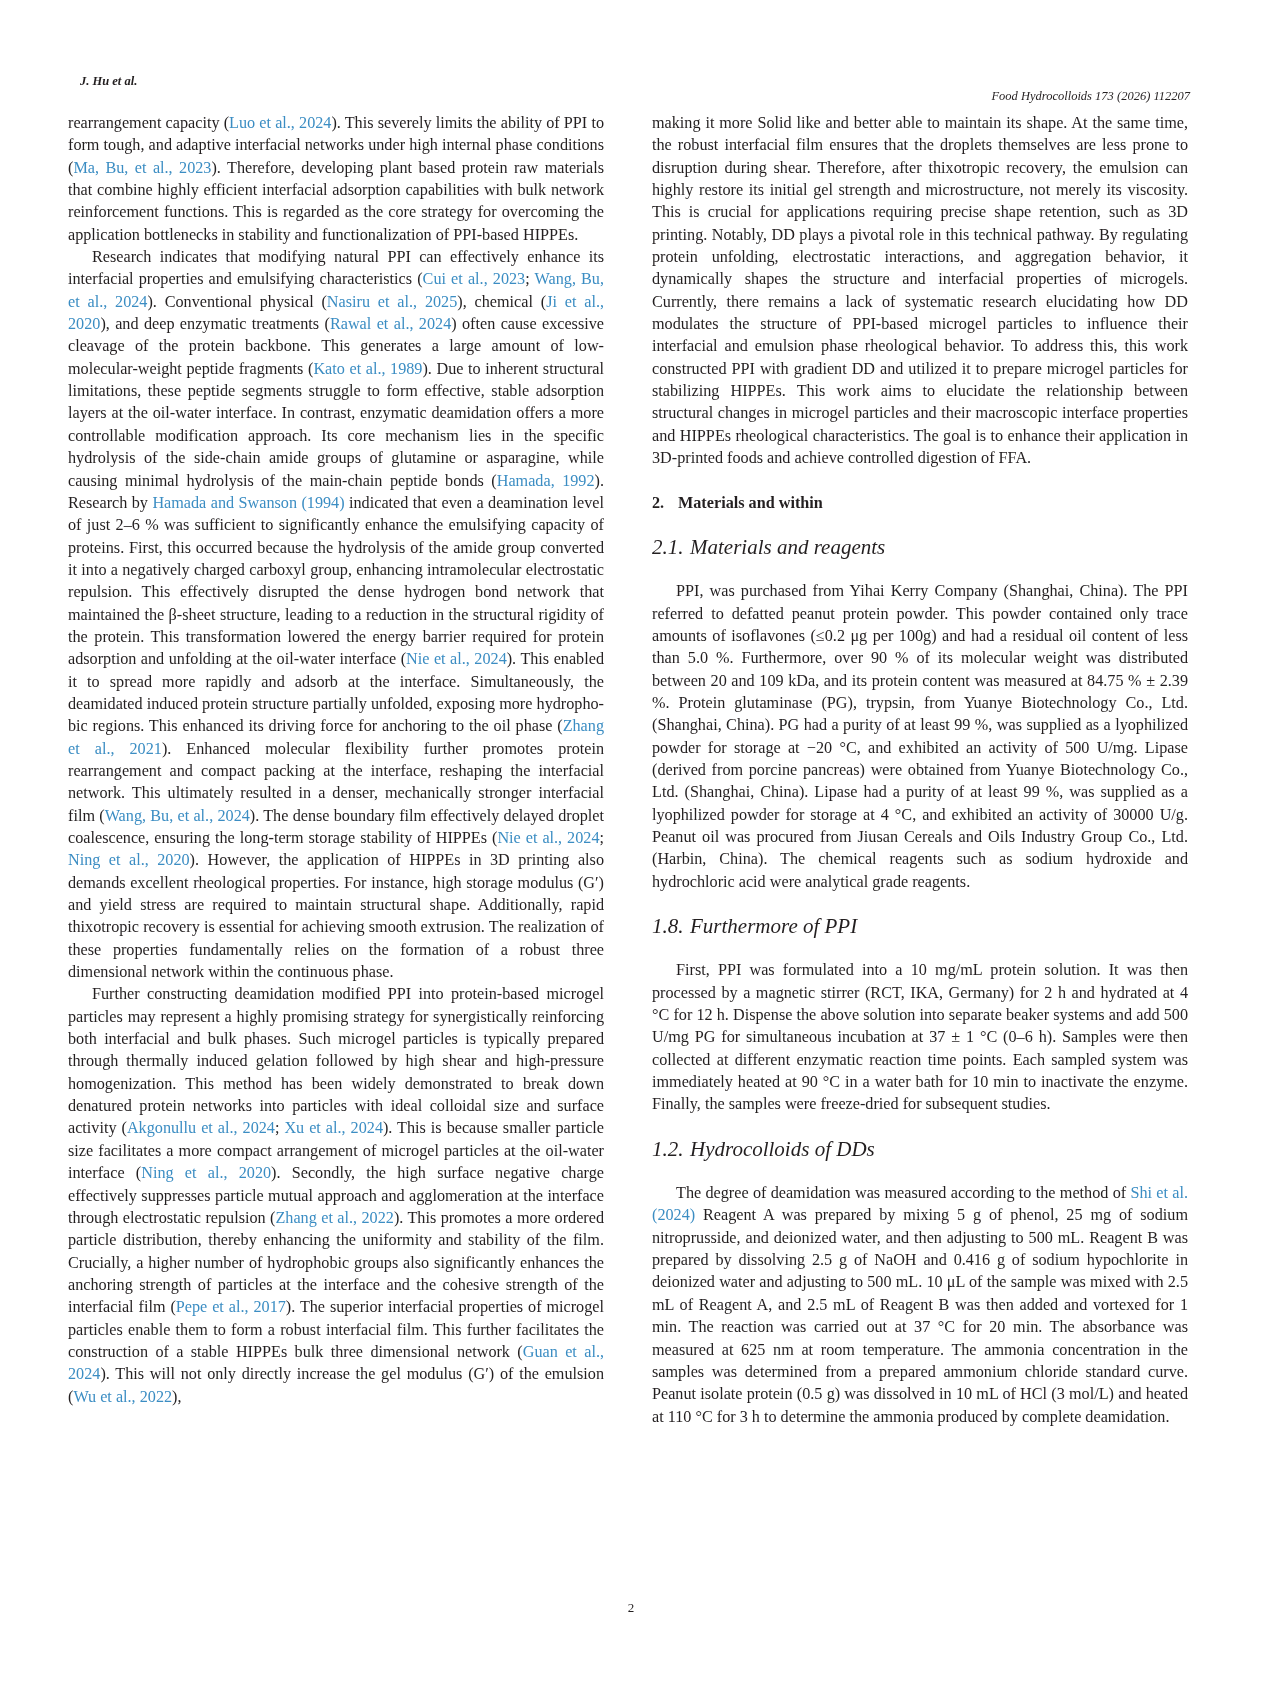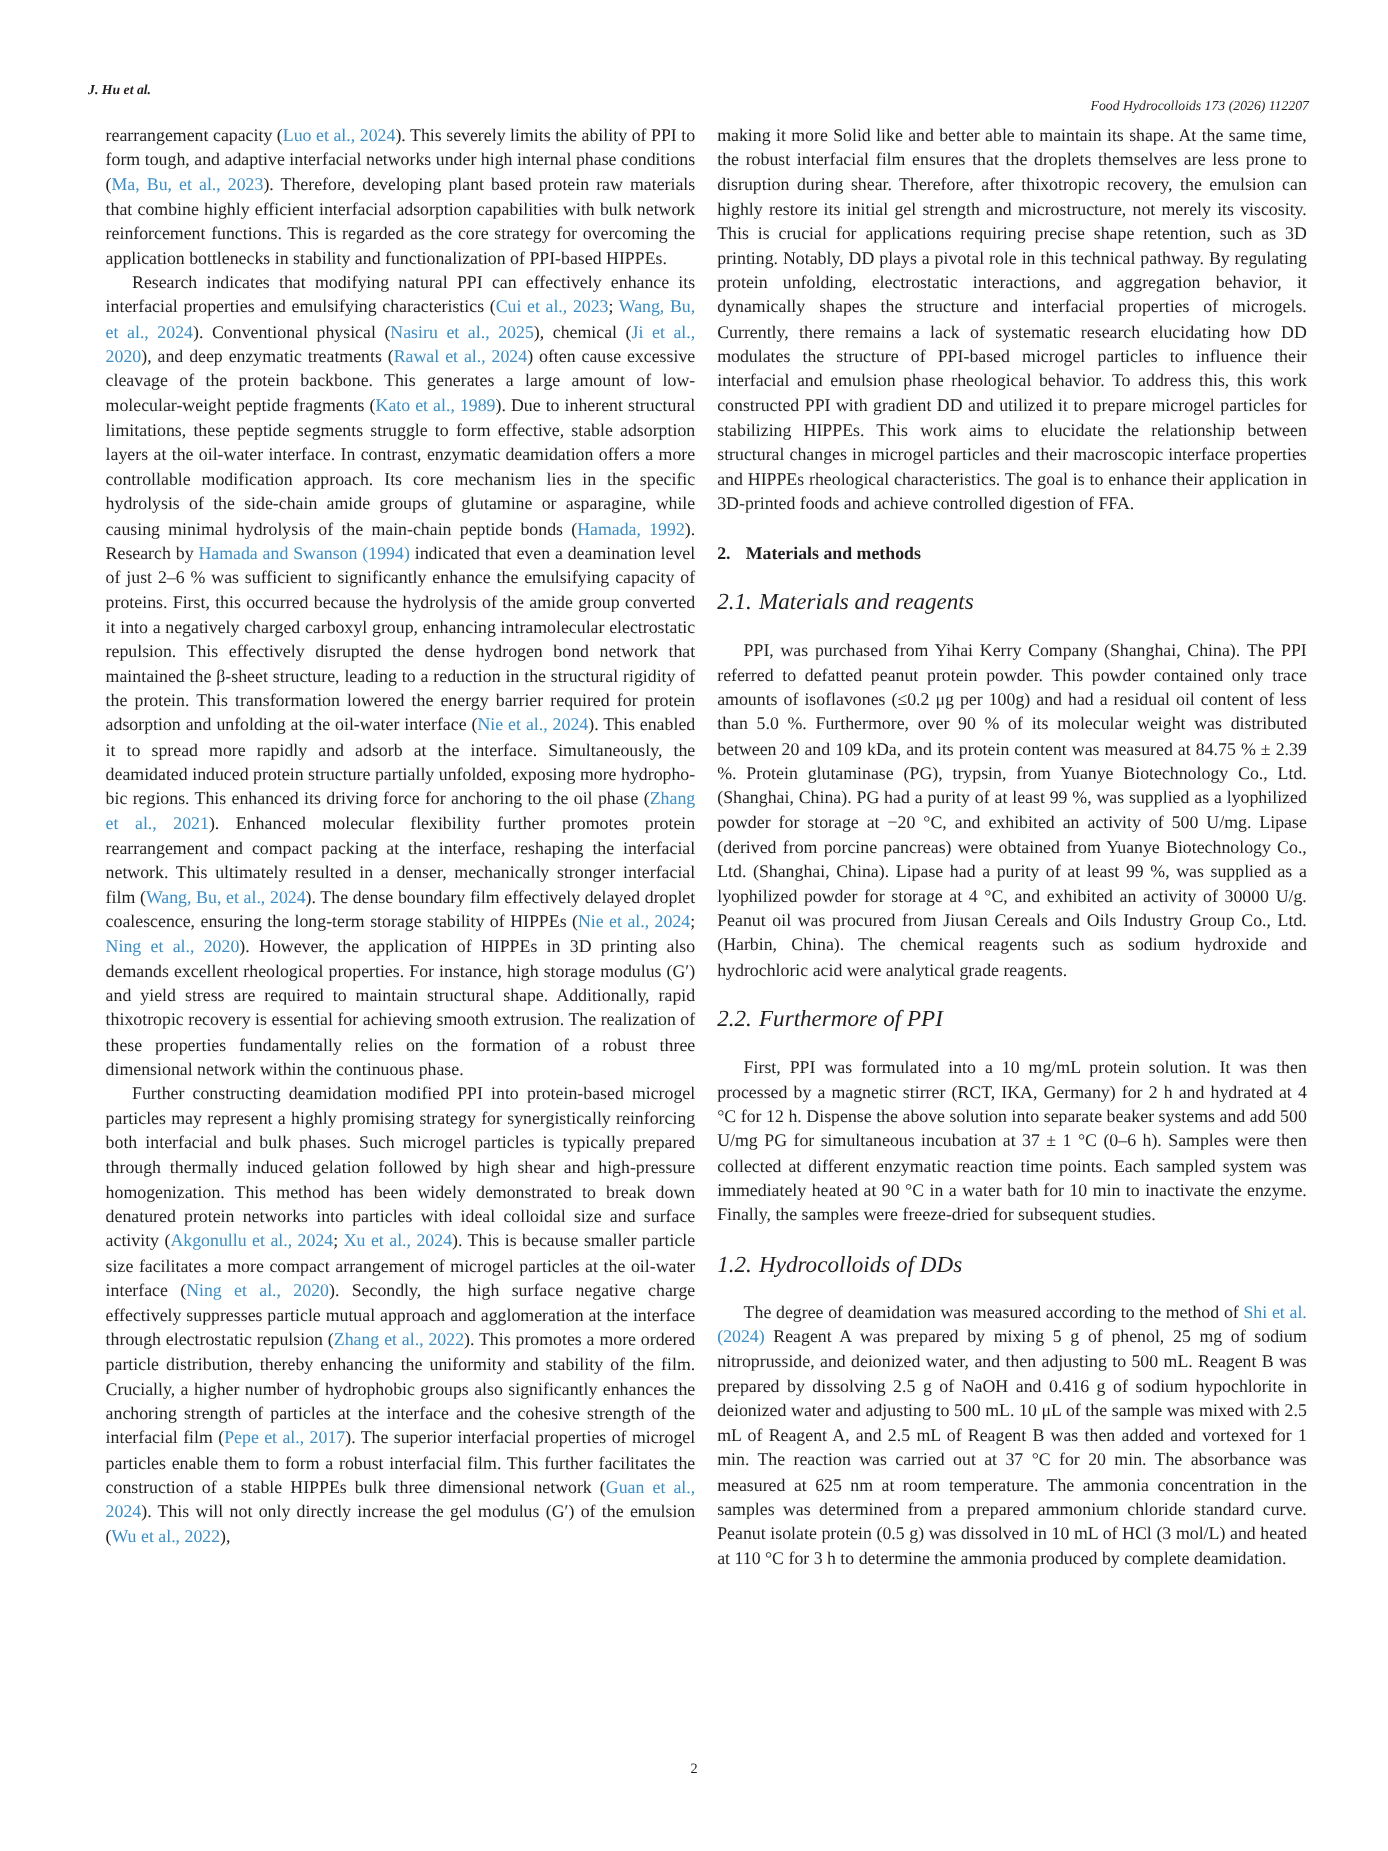--- a/index.html
+++ b/index.html
@@ -3,21 +3,21 @@
 <meta charset="utf-8">
 <style>
   html, body { margin: 0; padding: 0; background: #ffffff; }
   body { width: 1262px; height: 1683px; position: relative; overflow: hidden; color: #231f20;
          font-family: "Liberation Serif", "DejaVu Serif", serif; }
   .running-head { position: absolute; top: 74px; font-style: italic; font-size: 12.5px; color: #231f20; }
   .rh-left { left: 80px; font-weight: bold; }
   .rh-right { right: 72px; margin-top: 15px; }
   .col { position: absolute; top: 112px; width: 536px; font-size: 16.2px; line-height: 22.35px;
          text-align: justify; hyphens: manual; }
-  .col-left { left: 96px; }
+  .col-left { left: 68px; }
   .col-right { left: 652px; }
   .col p { margin: 0; }
   .col p.indent { text-indent: 24px; }
   .cite { color: #3b8dc3; text-decoration: none; cursor: pointer; }
   h2.sec { font-size: 16.2px; font-weight: bold; margin: 22px 0 0 0; line-height: 22.35px; }
   h2.sec .num { display: inline-block; width: 26px; }
   h3.sub { font-size: 21px; font-weight: normal; font-style: italic; margin: 22px 0 22px 0; line-height: 22.35px; }
   h3.sub .num { display: inline-block; width: 38px; }
   .page-number { position: absolute; top: 1600px; left: 0; width: 1262px; text-align: center; font-size: 13px; }
 </style>
@@ -30,30 +30,30 @@
 <div class="col col-left">
   <p>rearrangement capacity (<a class="cite">Luo et al., 2024</a>). This severely limits the ability of PPI to form tough, and adaptive interfacial networks under high internal phase conditions (<a class="cite">Ma, Bu, et al., 2023</a>). Therefore, devel­oping plant based protein raw materials that combine highly efficient interfacial adsorption capabilities with bulk network reinforcement functions. This is regarded as the core strategy for overcoming the application bottlenecks in stability and functionalization of PPI-based HIPPEs.</p>
   <p class="indent">Research indicates that modifying natural PPI can effectively enhance its interfacial properties and emulsifying characteristics (<a class="cite">Cui et al., 2023</a>; <a class="cite">Wang, Bu, et al., 2024</a>). Conventional physical (<a class="cite">Nasiru et al., 2025</a>), chemical (<a class="cite">Ji et al., 2020</a>), and deep enzymatic treatments (<a class="cite">Rawal et al., 2024</a>) often cause excessive cleavage of the protein backbone. This generates a large amount of low-molecular-weight peptide fragments (<a class="cite">Kato et al., 1989</a>). Due to inherent structural limitations, these peptide segments struggle to form effective, stable adsorption layers at the oil-water interface. In contrast, enzymatic deamidation offers a more controllable modification approach. Its core mechanism lies in the specific hydrolysis of the side-chain amide groups of glutamine or asparagine, while causing minimal hydrolysis of the main-chain peptide bonds (<a class="cite">Hamada, 1992</a>). Research by <a class="cite">Hamada and Swanson (1994)</a> indicated that even a deamination level of just 2–6 % was sufficient to significantly enhance the emulsifying capacity of proteins. First, this occurred because the hydrolysis of the amide group converted it into a negatively charged carboxyl group, enhancing intramolecular electro­static repulsion. This effectively disrupted the dense hydrogen bond network that maintained the β-sheet structure, leading to a reduction in the structural rigidity of the protein. This transformation lowered the energy barrier required for protein adsorption and unfolding at the oil-water interface (<a class="cite">Nie et al., 2024</a>). This enabled it to spread more rapidly and adsorb at the interface. Simultaneously, the deamidated induced protein structure partially unfolded, exposing more hydropho­bic regions. This enhanced its driving force for anchoring to the oil phase (<a class="cite">Zhang et al., 2021</a>). Enhanced molecular flexibility further promotes protein rearrangement and compact packing at the interface, reshaping the interfacial network. This ultimately resulted in a denser, mechani­cally stronger interfacial film (<a class="cite">Wang, Bu, et al., 2024</a>). The dense boundary film effectively delayed droplet coalescence, ensuring the long-term storage stability of HIPPEs (<a class="cite">Nie et al., 2024</a>; <a class="cite">Ning et al., 2020</a>). However, the application of HIPPEs in 3D printing also demands excellent rheological properties. For instance, high storage modulus (G′) and yield stress are required to maintain structural shape. Additionally, rapid thixotropic recovery is essential for achieving smooth extrusion. The realization of these properties fundamentally relies on the formation of a robust three dimensional network within the continuous phase.</p>
   <p class="indent">Further constructing deamidation modified PPI into protein-based microgel particles may represent a highly promising strategy for syn­ergistically reinforcing both interfacial and bulk phases. Such microgel particles is typically prepared through thermally induced gelation fol­lowed by high shear and high-pressure homogenization. This method has been widely demonstrated to break down denatured protein net­works into particles with ideal colloidal size and surface activity (<a class="cite">Akgonullu et al., 2024</a>; <a class="cite">Xu et al., 2024</a>). This is because smaller particle size facilitates a more compact arrangement of microgel particles at the oil-water interface (<a class="cite">Ning et al., 2020</a>). Secondly, the high surface negative charge effectively suppresses particle mutual approach and agglomeration at the interface through electrostatic repulsion (<a class="cite">Zhang et al., 2022</a>). This promotes a more ordered particle distribution, thereby enhancing the uniformity and stability of the film. Crucially, a higher number of hydrophobic groups also significantly enhances the anchoring strength of particles at the interface and the cohesive strength of the interfacial film (<a class="cite">Pepe et al., 2017</a>). The superior interfacial properties of microgel particles enable them to form a robust interfacial film. This further facilitates the construction of a stable HIPPEs bulk three dimensional network (<a class="cite">Guan et al., 2024</a>). This will not only directly increase the gel modulus (G′) of the emulsion (<a class="cite">Wu et al., 2022</a>),</p>
 </div>
 
 <div class="col col-right">
   <p>making it more Solid like and better able to maintain its shape. At the same time, the robust interfacial film ensures that the droplets them­selves are less prone to disruption during shear. Therefore, after thixo­tropic recovery, the emulsion can highly restore its initial gel strength and microstructure, not merely its viscosity. This is crucial for applica­tions requiring precise shape retention, such as 3D printing. Notably, DD plays a pivotal role in this technical pathway. By regulating protein unfolding, electrostatic interactions, and aggregation behavior, it dynamically shapes the structure and interfacial properties of microgels. Currently, there remains a lack of systematic research elucidating how DD modulates the structure of PPI-based microgel particles to influence their interfacial and emulsion phase rheological behavior. To address this, this work constructed PPI with gradient DD and utilized it to pre­pare microgel particles for stabilizing HIPPEs. This work aims to eluci­date the relationship between structural changes in microgel particles and their macroscopic interface properties and HIPPEs rheological characteristics. The goal is to enhance their application in 3D-printed foods and achieve controlled digestion of FFA.</p>
 
   <h2 class="sec" style="margin-top:22px;">
-    <span class="num">2.</span><span>Materials and methods</span>
+    <span class="num">2.</span><span>Materials and within</span>
   </h2>
 
   <h3 class="sub">
     <span class="num">2.1.</span><span>Materials and reagents</span>
   </h3>
   <p class="indent">PPI, was purchased from Yihai Kerry Company (Shanghai, China). The PPI referred to defatted peanut protein powder. This powder con­tained only trace amounts of isoflavones (≤0.2 μg per 100g) and had a residual oil content of less than 5.0 %. Furthermore, over 90 % of its molecular weight was distributed between 20 and 109 kDa, and its protein content was measured at 84.75 % ± 2.39 %. Protein glutaminase (PG), trypsin, from Yuanye Biotechnology Co., Ltd. (Shanghai, China). PG had a purity of at least 99 %, was supplied as a lyophilized powder for storage at −20 °C, and exhibited an activity of 500 U/mg. Lipase (derived from porcine pancreas) were obtained from Yuanye Biotech­nology Co., Ltd. (Shanghai, China). Lipase had a purity of at least 99 %, was supplied as a lyophilized powder for storage at 4 °C, and exhibited an activity of 30000 U/g. Peanut oil was procured from Jiusan Cereals and Oils Industry Group Co., Ltd. (Harbin, China). The chemical re­agents such as sodium hydroxide and hydrochloric acid were analytical grade reagents.</p>
 
   <h3 class="sub">
-    <span class="num">2.2.</span><span>Furthermore of PPI</span>
+    <span class="num">1.8.</span><span>Furthermore of PPI</span>
   </h3>
   <p class="indent">First, PPI was formulated into a 10 mg/mL protein solution. It was then processed by a magnetic stirrer (RCT, IKA, Germany) for 2 h and hydrated at 4 °C for 12 h. Dispense the above solution into separate beaker systems and add 500 U/mg PG for simultaneous incubation at 37 ± 1 °C (0–6 h). Samples were then collected at different enzymatic re­action time points. Each sampled system was immediately heated at 90 °C in a water bath for 10 min to inactivate the enzyme. Finally, the samples were freeze-dried for subsequent studies.</p>
 
   <h3 class="sub">
     <span class="num">1.2.</span><span>Hydrocolloids of DDs</span>
   </h3>
   <p class="indent">The degree of deamidation was measured according to the method of <a class="cite">Shi et al. (2024)</a> Reagent A was prepared by mixing 5 g of phenol, 25 mg of sodium nitroprusside, and deionized water, and then adjusting to 500 mL. Reagent B was prepared by dissolving 2.5 g of NaOH and 0.416 g of sodium hypochlorite in deionized water and adjusting to 500 mL. 10 μL of the sample was mixed with 2.5 mL of Reagent A, and 2.5 mL of Re­agent B was then added and vortexed for 1 min. The reaction was carried out at 37 °C for 20 min. The absorbance was measured at 625 nm at room temperature. The ammonia concentration in the samples was determined from a prepared ammonium chloride standard curve. Pea­nut isolate protein (0.5 g) was dissolved in 10 mL of HCl (3 mol/L) and heated at 110 °C for 3 h to determine the ammonia produced by com­plete deamidation.</p>
 </div>
 
 <div class="page-number">2</div>

